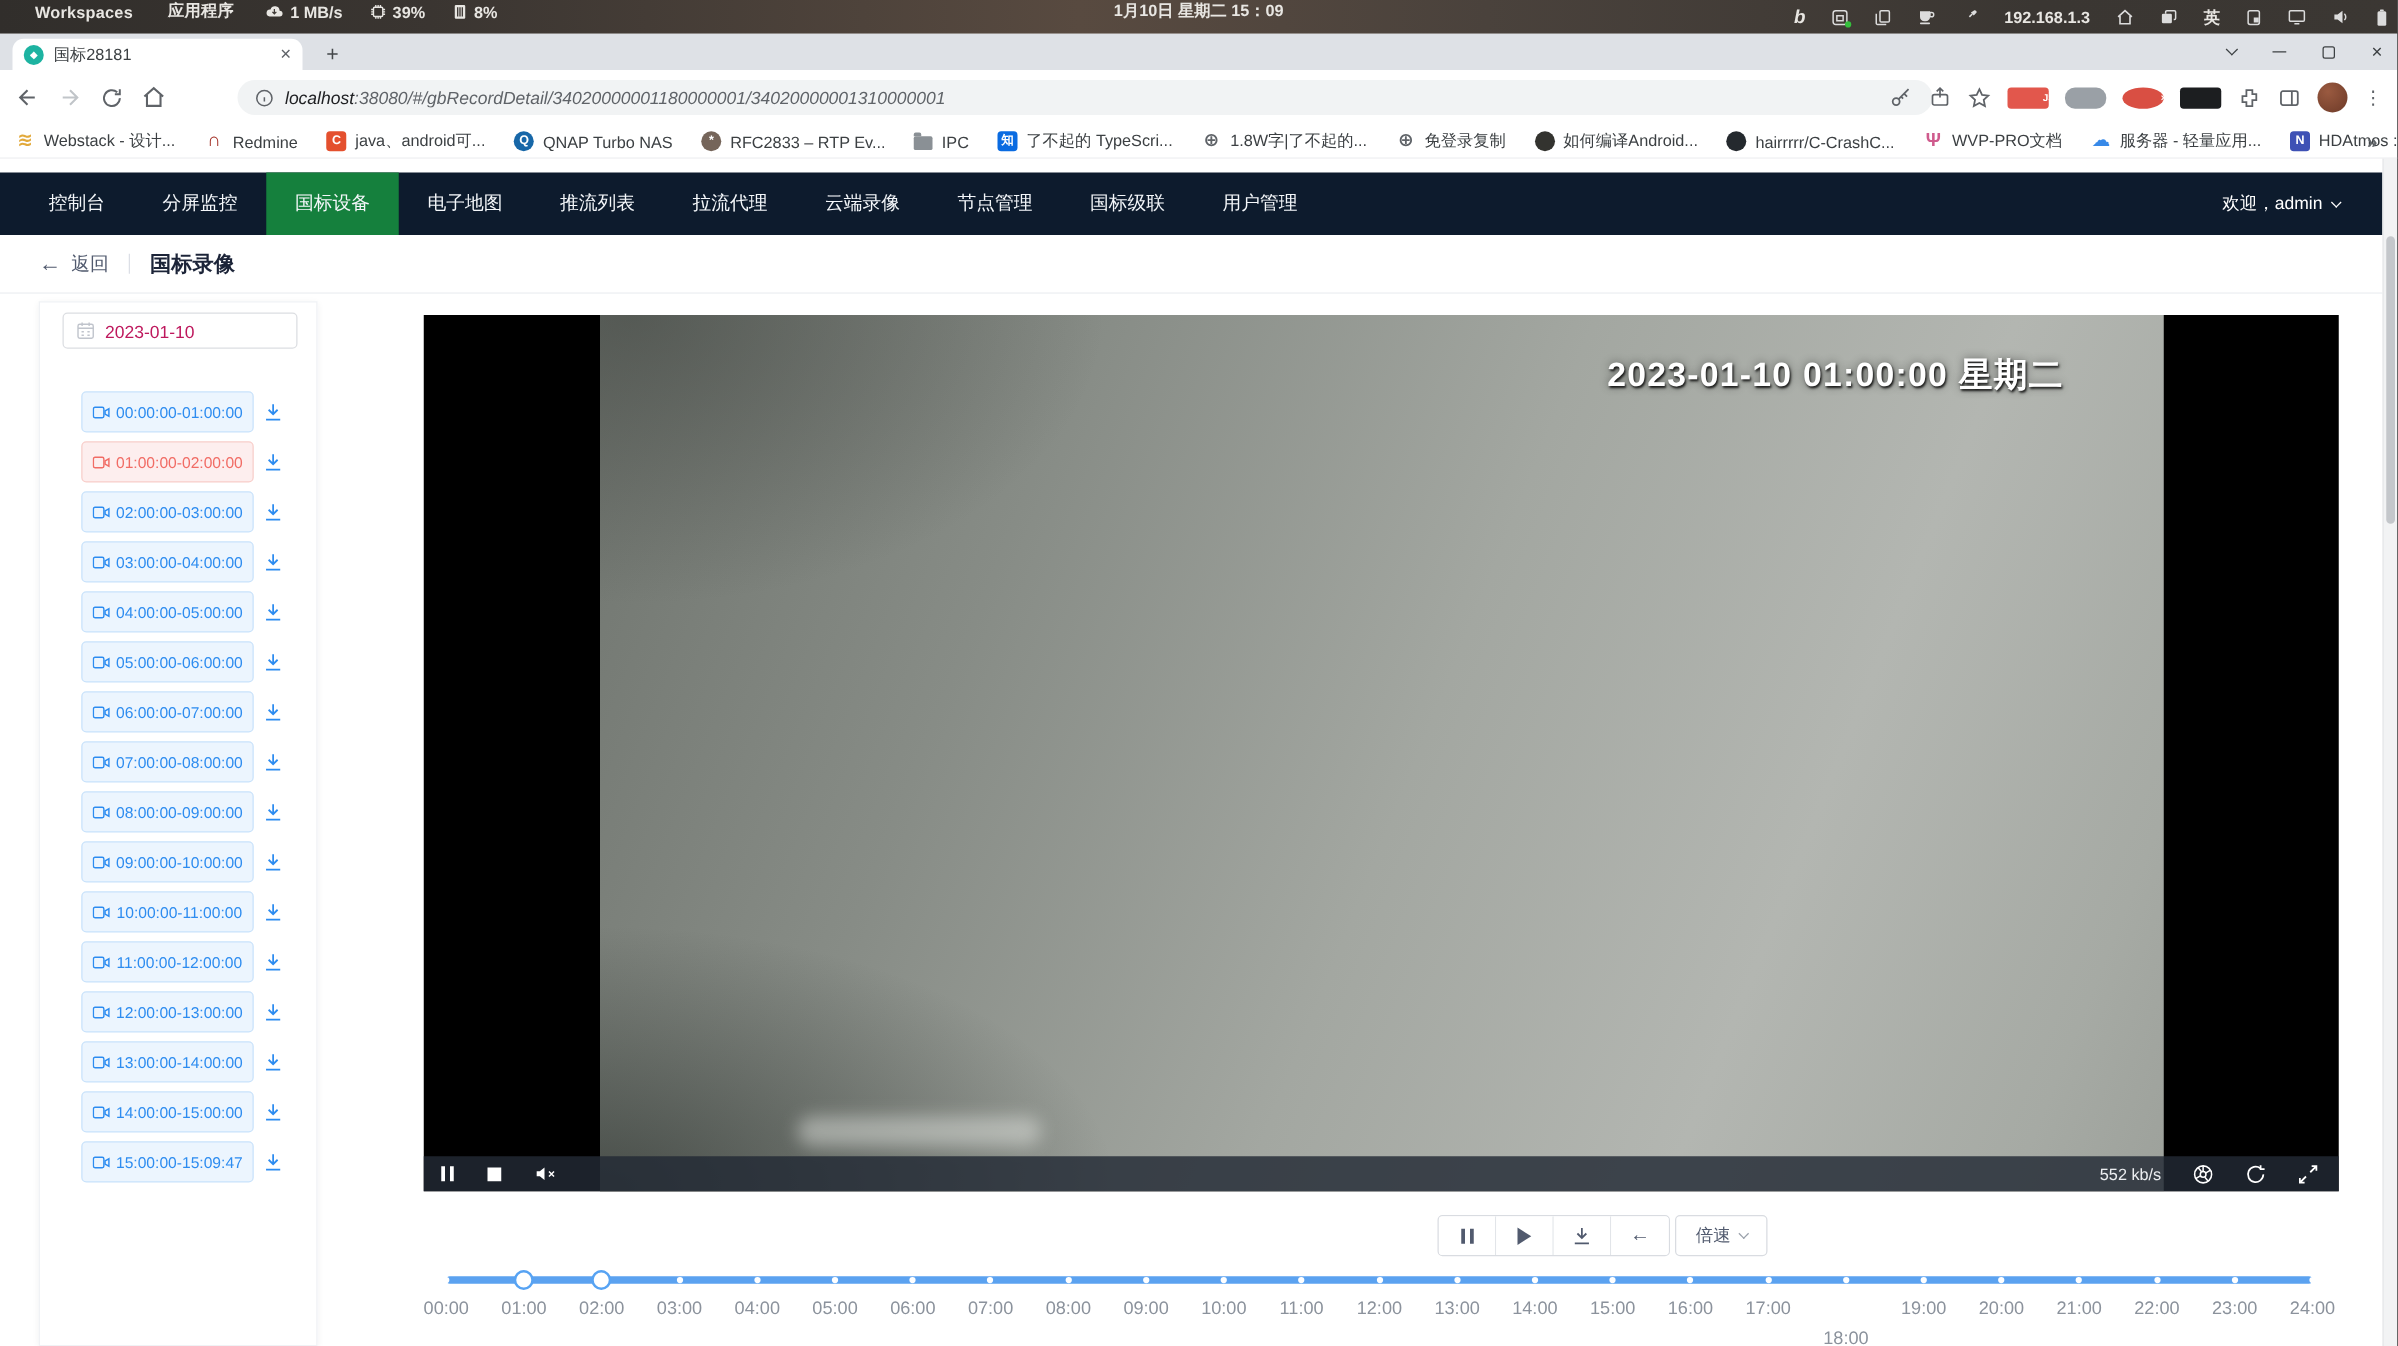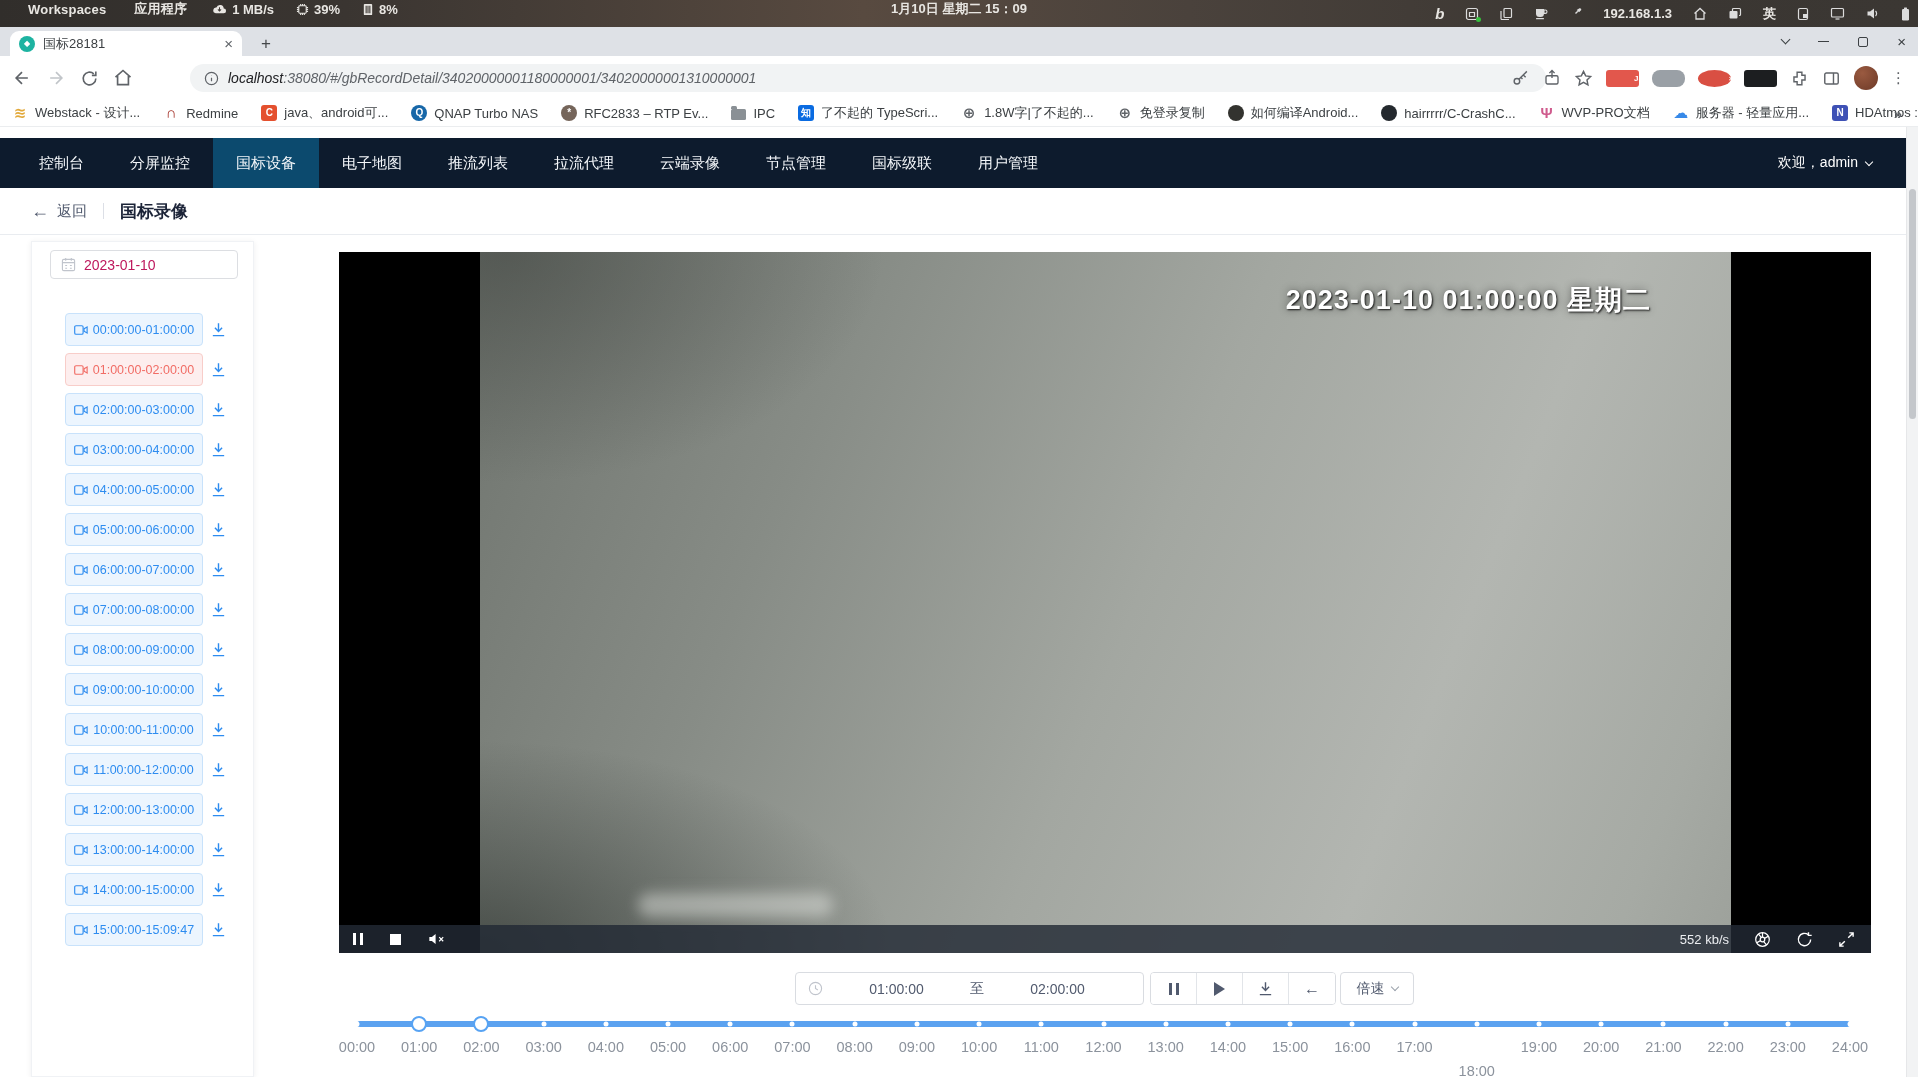--- a/index.html
+++ b/index.html
@@ -67,21 +67,21 @@
   .bm-more{position:absolute;right:16px;color:#5f6368;font-size:15px;font-weight:700;}
 
   
   .webpage{position:absolute;top:127px;left:0;right:12px;bottom:0;background:#fff;}
   .pagescroll{position:absolute;top:127px;right:0;width:12px;bottom:0;background:#f2f3f4;border-left:1px solid #e6e7e9;}
   .pagescroll .thumb{position:absolute;left:2px;right:2px;top:62px;height:230px;background:#c4c7cb;border-radius:5px;}
 
   .appnav{position:absolute;top:11px;left:0;right:0;height:50px;background:#0d1b2d;display:flex;
     align-items:stretch;padding-left:16px;}
   .nav-item{color:#f4f7fa;font-size:15px;line-height:50px;padding:0 23px;white-space:nowrap;cursor:default;}
-  .nav-item.active{background:#0c4a6e;text-align:right;}
+  .nav-item.active{background:#15803d;text-align:right;}
   .welcome{margin-left:auto;display:flex;align-items:center;gap:8px;color:#fff;font-size:14px;padding-right:34px;}
   .wchev{display:inline-block;width:6px;height:6px;border-right:1.4px solid #fff;border-bottom:1.4px solid #fff;
     transform:rotate(45deg);margin-top:-3px;}
 
   .pagehead{position:absolute;top:61px;left:0;right:0;height:47px;background:#fff;border-bottom:1px solid #e9ecf0;
     display:flex;align-items:center;padding-left:31px;}
   .backarrow{font-size:18px;color:#515a6e;margin-right:8px;}
   .backtext{font-size:15px;color:#515a6e;}
   .headdiv{width:1px;height:16px;background:#dcdfe6;margin:0 16px;}
   .pagetitle{font-size:17px;font-weight:700;color:#1c2438;}
@@ -673,29 +673,20 @@
                 <path d="M15.5 9A6.5 6.5 0 1 1 13 3.9"></path>
                 <path d="M13.2 1.2v3.4h3.4"></path>
               </svg>
             <svg width="17" height="17" viewBox="0 0 18 18" fill="none" stroke="#fff" stroke-width="1.5">
                 <path d="M10.8 7.2L16 2M16 6V2h-4M7.2 10.8L2 16M2 12v4h4"></path>
               </svg>
           </div>
         </div>
       </div>
 
-      <div class="rangebox">
-        <svg width="15" height="15" viewBox="0 0 16 16" fill="none" stroke="#c0c4cc" stroke-width="1.2">
-            <circle cx="8" cy="8" r="6.5"></circle>
-            <path d="M8 4.5V8l2.5 1.5"></path>
-          </svg>
-        <span class="t">01:00:00</span>
-        <span class="zhi">至</span>
-        <span class="t">02:00:00</span>
-      </div>
       <div class="btngroup">
         <button class="gbtn">
             <span class="pauseic">
               <i></i>
               <i></i>
             </span>
           </button>
         <button class="gbtn">
             <span class="playtri"></span>
           </button>

